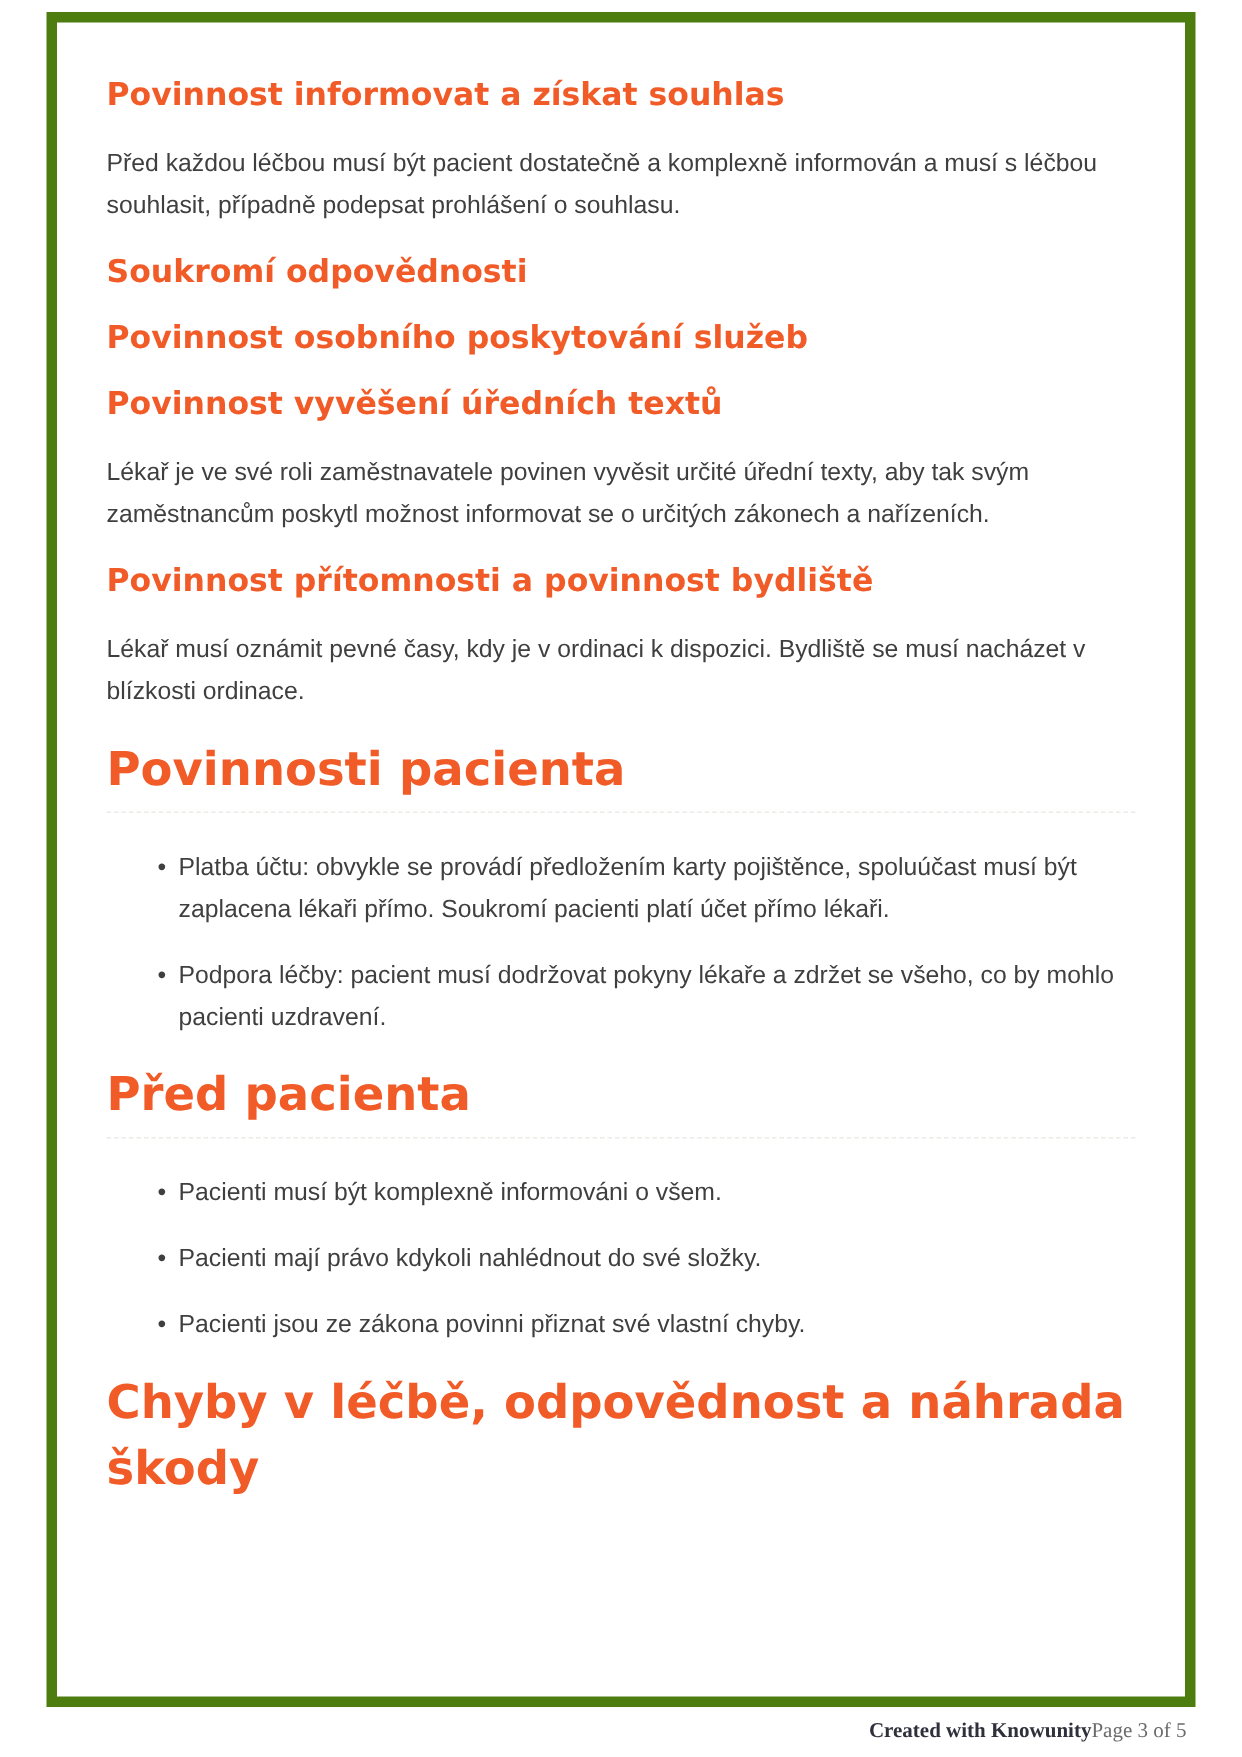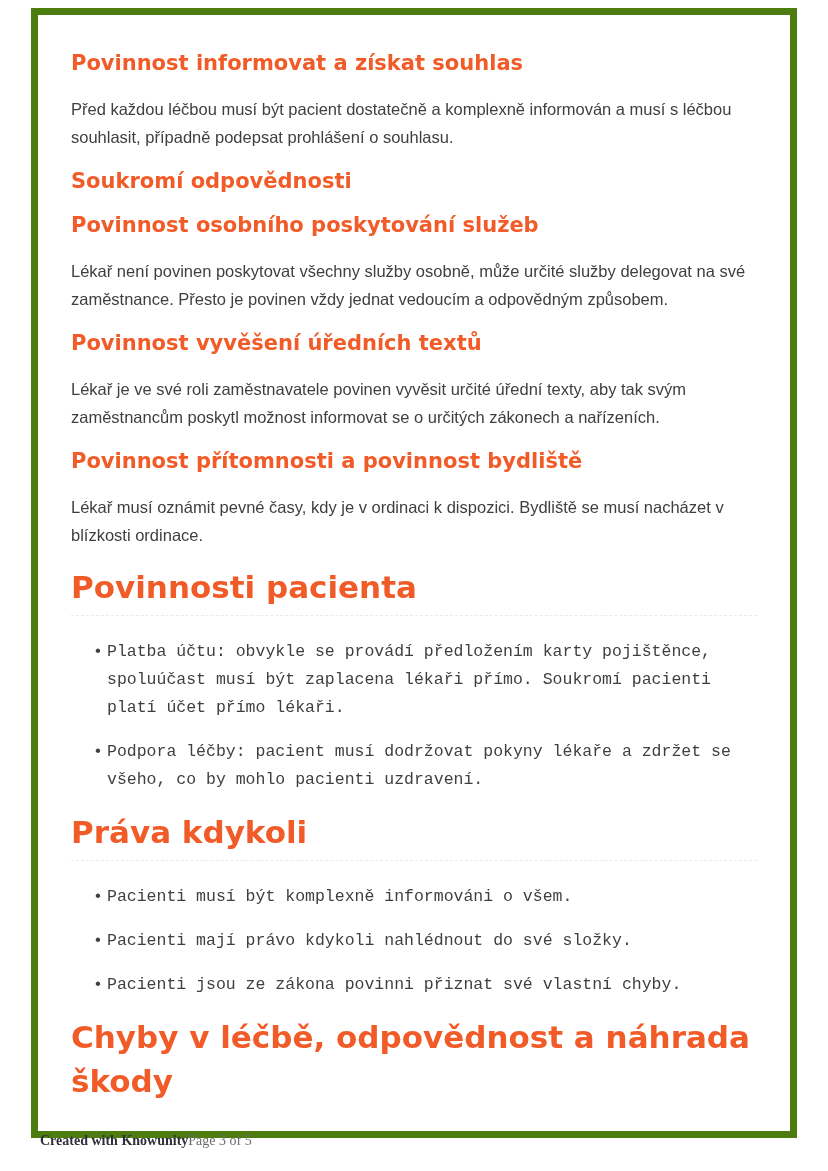--- a/index.html
+++ b/index.html
@@ -42,45 +42,44 @@
     color: #f15b28;
     margin: 16px 0 2px 0;
     max-width: 706px;
   }
   .divider {
     border-top: 1px dashed #eeeae6;
     margin: 6px 0 22px 0;
   }
   ul.bullets {
     list-style: none;
-    margin: 0;
+    margin: 12px;
     padding: 0 0 0 22px;
     max-width: 690px;
-    font-family: Liberation Mono, monospace;
   }
   ul.bullets li {
     position: relative;
     padding-left: 14px;
     font-size: 16.5px;
     line-height: 28px;
     color: #3f3f3f;
     margin-bottom: 16px;
   }
   ul.bullets li::before {
     content: "\2022";
     position: absolute;
     left: 0;
     top: 0;
     color: #3f3f3f;
   }
   .footer {
     position: absolute;
-    left: 40px; right: 37px; bottom: 22px;
+    left: 40px; right: 37px; bottom: 8px;
     display: flex;
-    justify-content: flex-start;
+    justify-content: flex-end;
     align-items: baseline;
     font-family: "Liberation Serif", serif;
   }
   .footer-left {
     font-weight: 700;
     font-size: 14px;
     color: #30303c;
   }
   .footer-right {
     font-size: 14px;
@@ -96,21 +95,20 @@
     <h3 class="sec-title">Povinnost informovat a získat souhlas</h3>
     <p class="sec-body">Před každou léčbou musí být pacient dostatečně a komplexně informován a musí s léčbou souhlasit, případně podepsat prohlášení o souhlasu.</p>
   </section>
 
   <section class="sec">
     <h3 class="sec-title">Soukromí odpovědnosti</h3>
   </section>
 
   <section class="sec">
     <h3 class="sec-title">Povinnost osobního poskytování služeb</h3>
-    <p class="sec-body">Lékař není povinen poskytovat všechny služby osobně, může určité služby delegovat na své zaměstnance. Přesto je povinen vždy jednat vedoucím a odpovědným způsobem.</p>
   </section>
 
   <section class="sec">
     <h3 class="sec-title">Povinnost vyvěšení úředních textů</h3>
     <p class="sec-body">Lékař je ve své roli zaměstnavatele povinen vyvěsit určité úřední texty, aby tak svým zaměstnancům poskytl možnost informovat se o určitých zákonech a nařízeních.</p>
   </section>
 
   <section class="sec">
     <h3 class="sec-title">Povinnost přítomnosti a povinnost bydliště</h3>
     <p class="sec-body">Lékař musí oznámit pevné časy, kdy je v ordinaci k dispozici. Bydliště se musí nacházet v blízkosti ordinace.</p>
@@ -119,21 +117,21 @@
   <section class="sec-big">
     <h2 class="big-title">Povinnosti pacienta</h2>
     <div class="divider"></div>
     <ul class="bullets">
       <li>Platba účtu: obvykle se provádí předložením karty pojištěnce, spoluúčast musí být zaplacena lékaři přímo. Soukromí pacienti platí účet přímo lékaři.</li>
       <li>Podpora léčby: pacient musí dodržovat pokyny lékaře a zdržet se všeho, co by mohlo pacienti uzdravení.</li>
     </ul>
   </section>
 
   <section class="sec-big">
-    <h2 class="big-title">Práva kdykoli</h2>
+    <h2 class="big-title">Před pacienta</h2>
     <div class="divider"></div>
     <ul class="bullets">
       <li>Pacienti musí být komplexně informováni o všem.</li>
       <li>Pacienti mají právo kdykoli nahlédnout do své složky.</li>
       <li>Pacienti jsou ze zákona povinni přiznat své vlastní chyby.</li>
     </ul>
   </section>
 
   <section class="sec-big">
     <h2 class="big-title">Chyby v léčbě, odpovědnost a náhrada škody</h2>

